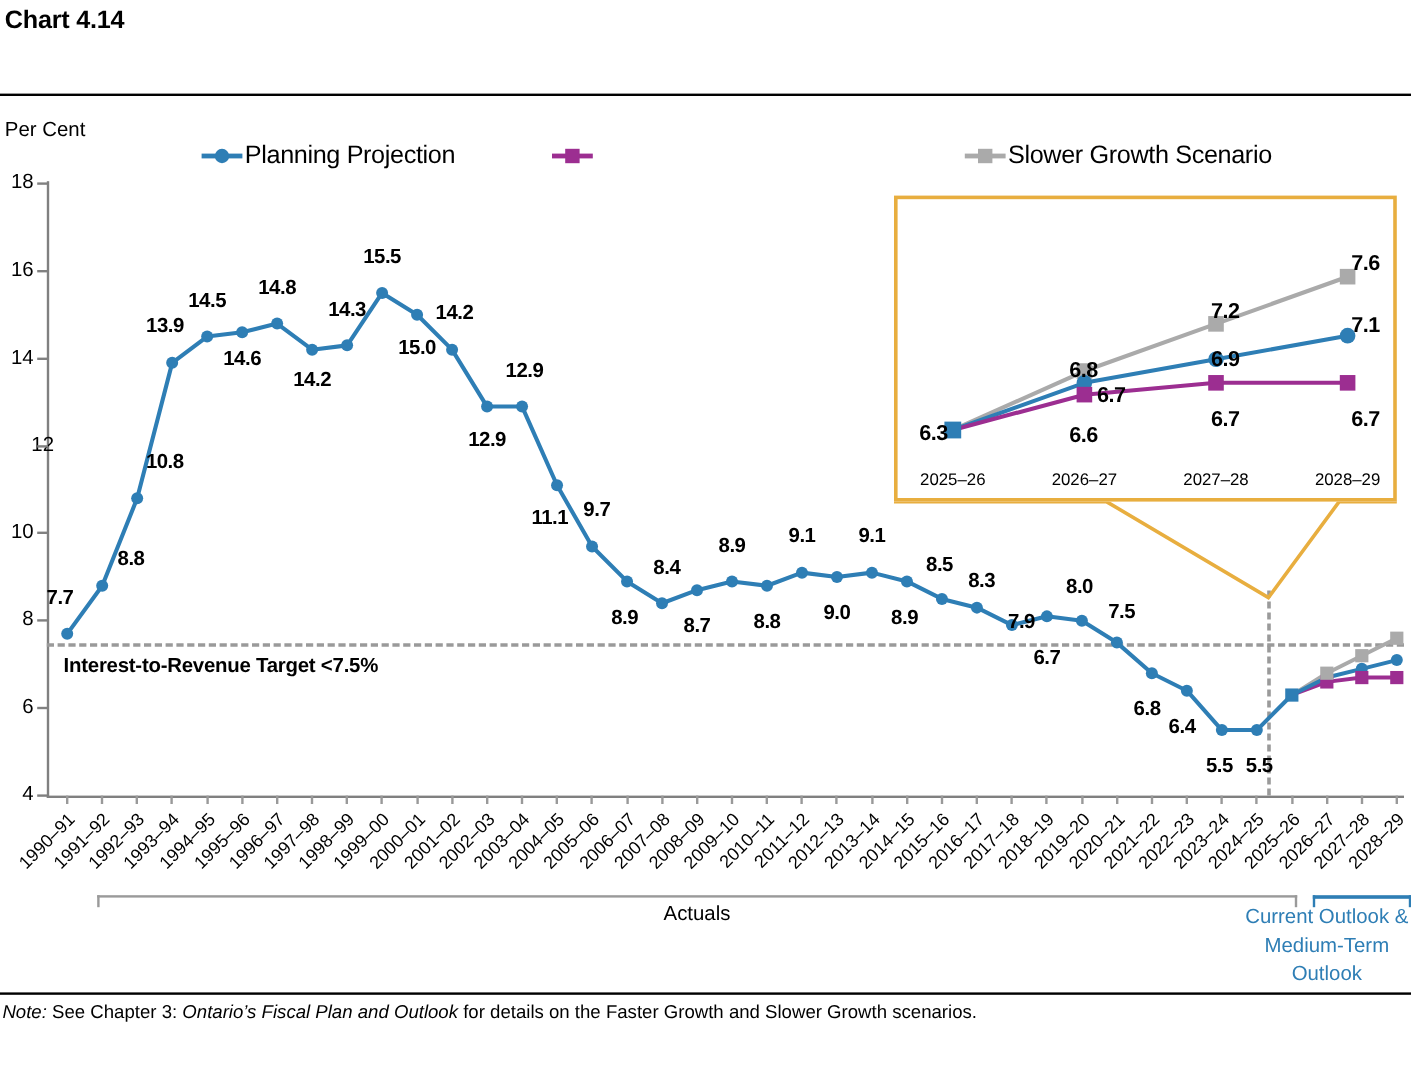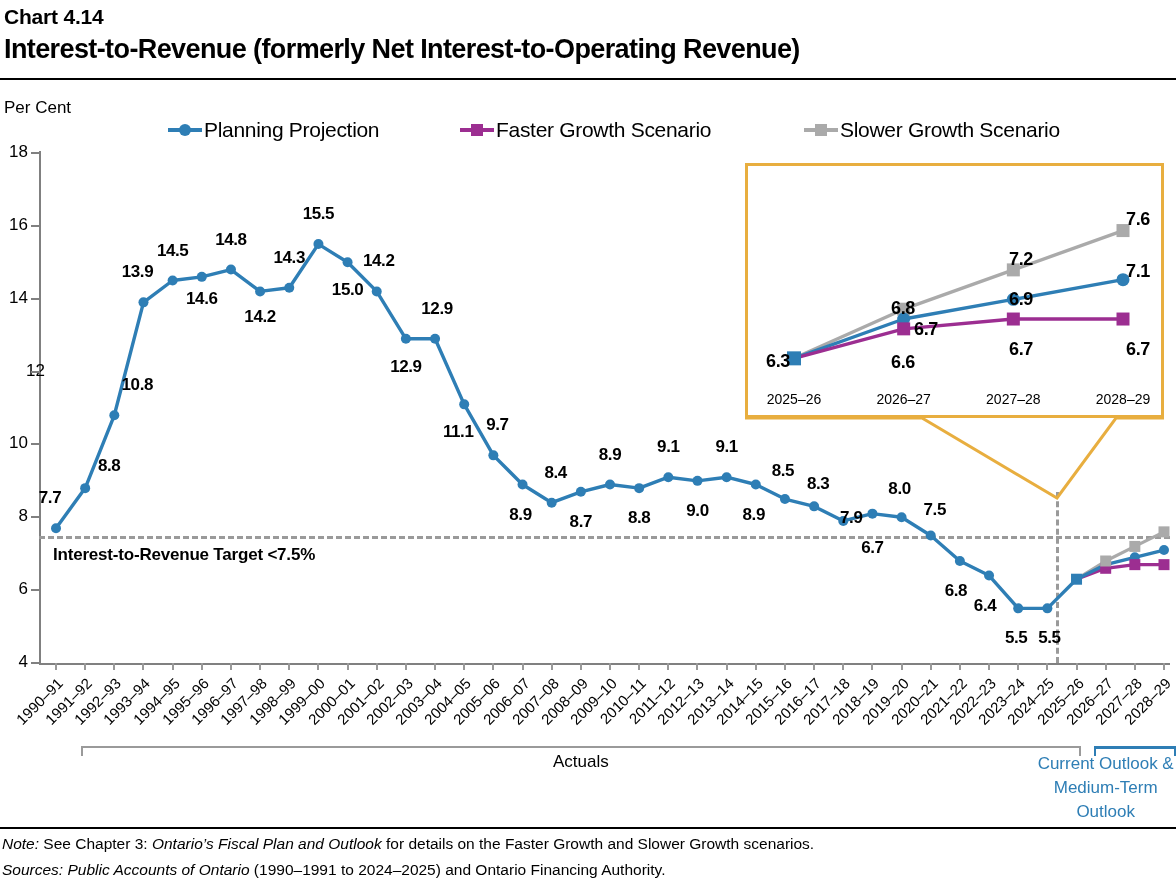--- a/index.html
+++ b/index.html
@@ -146,39 +146,37 @@
     position:absolute; left:2px; font-size:15.5px; white-space:nowrap;
   }
   .note-line i { font-style:italic; }
 </style>
 </head>
 <body>
 
 <div id="chart-root">
 
   <div class="chart-number">Chart 4.14</div>
-  <div class="chart-title">Interest-to-Revenue (formerly Net Interest-to-Operating Revenue)</div>
   <div class="header-rule"></div>
 
   <div class="unit-label">Per Cent</div>
 
   <div class="legend">
     <div class="legend-item" id="lg0" style="left: 0px;">
       <span class="lg-mark">
         <span class="lg-line" id="lg0l" style="background: rgb(46, 126, 181);"></span>
           <span class="lg-dot" id="lg0d" style="background: rgb(46, 126, 181);"></span>
       </span>
       <span class="lg-text">Planning Projection</span>
     </div>
     <div class="legend-item" id="lg1" style="left: 292px;">
       <span class="lg-mark">
         <span class="lg-line" id="lg1l" style="background: rgb(156, 46, 145);"></span>
           <span class="lg-sq" id="lg1d" style="background: rgb(156, 46, 145);"></span>
       </span>
-      <span class="lg-text">Faster Growth Scenario</span>
     </div>
     <div class="legend-item" id="lg2" style="left: 636px;">
       <span class="lg-mark">
         <span class="lg-line" id="lg2l" style="background: rgb(170, 170, 170);"></span>
           <span class="lg-sq" id="lg2d" style="background: rgb(170, 170, 170);"></span>
       </span>
       <span class="lg-text">Slower Growth Scenario</span>
     </div>
   </div>
 
@@ -425,15 +423,14 @@
         <div class="inset-dlabel" style="left: 273px; top: 123px;">6.9</div>
         <div class="inset-dlabel" style="left: 273px; top: 173px;">6.7</div>
         <div class="inset-dlabel" style="left: 390px; top: 43px;">7.6</div>
         <div class="inset-dlabel" style="left: 390px; top: 95px;">7.1</div>
         <div class="inset-dlabel" style="left: 390px; top: 173px;">6.7</div>
       </div>
   </div>
 
   <div class="footer-rule"></div>
   <div class="note-line" id="note1" style="top:835px"><i>Note:</i> See Chapter 3: <i>Ontario’s Fiscal Plan and Outlook</i> for details on the Faster Growth and Slower Growth scenarios.</div>
-  <div class="note-line" id="note2" style="top:861px"><i>Sources:</i> <i>Public Accounts of Ontario</i> (1990–1991 to 2024–2025) and Ontario Financing Authority.</div>
 
 </div>
 
 </body></html>

